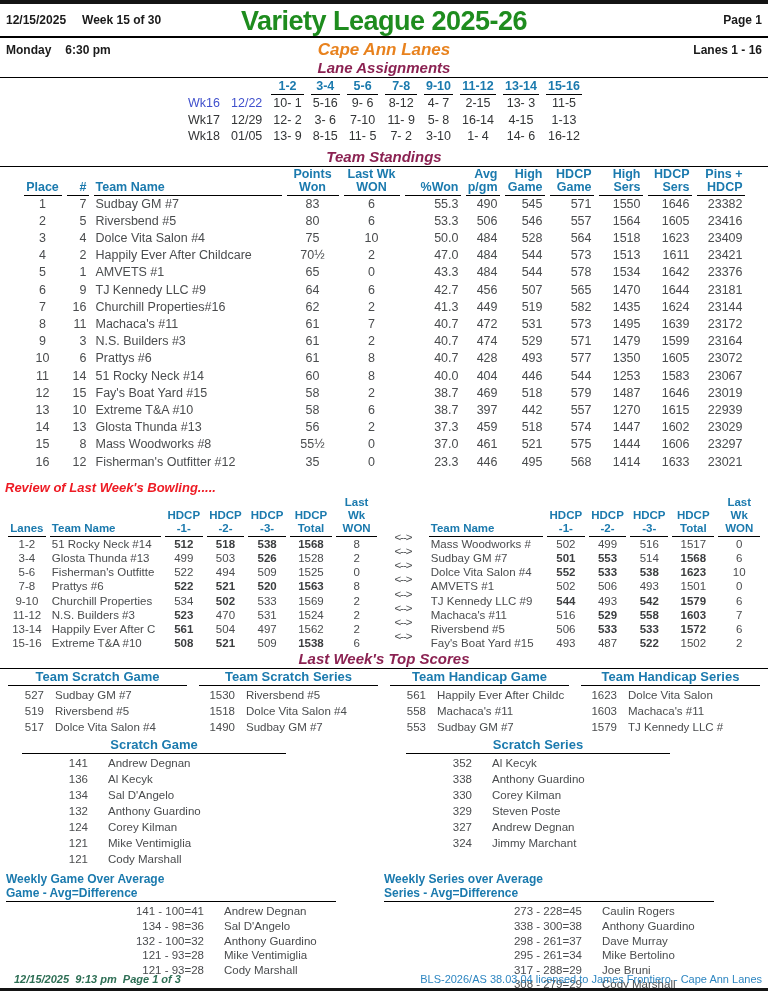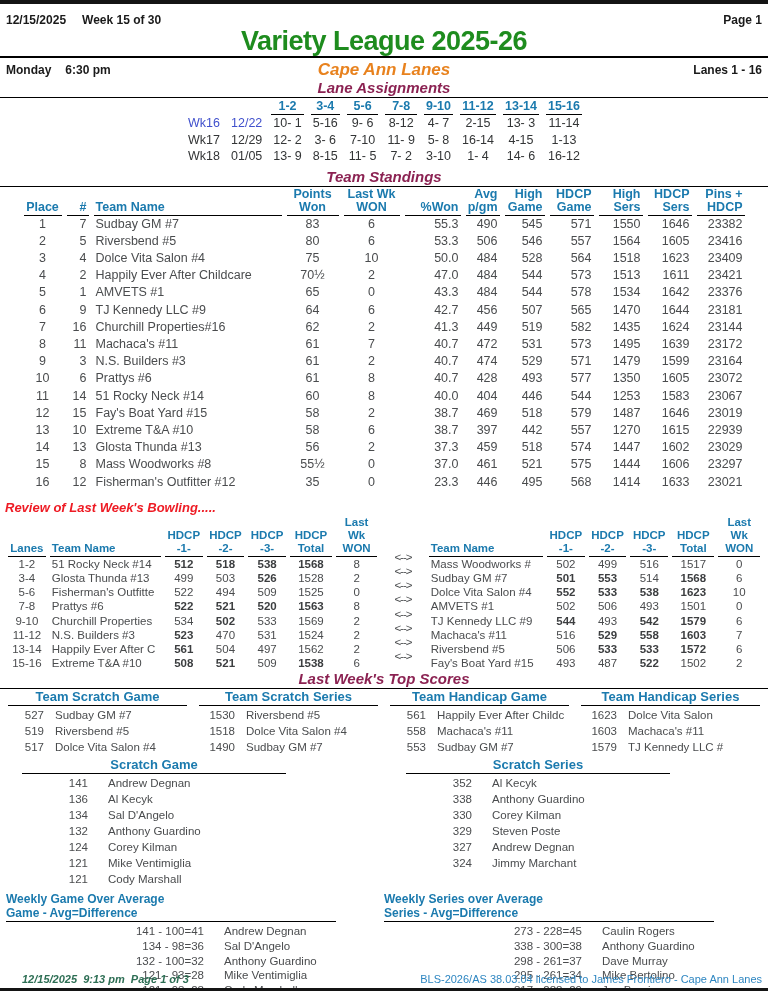--- a/index.html
+++ b/index.html
@@ -8,21 +8,21 @@
     background: #ffffff; color: #4a4c4e;
     font-family: "Liberation Sans", sans-serif; font-size: 12px;
   }
   .strip-top { height: 4px; background: #141414; }
   .strip-bottom { position: absolute; left: 0; right: 0; bottom: 0; height: 3px; background: #141414; }
 
   
   .hrow1 { display: flex; align-items: flex-start; padding: 3px 6px 0 6px; }
   .hleft { width: 212px; font-weight: bold; color: #1a1a1a; padding-top: 6px; }
   .hleft span:first-child { margin-right: 16px; }
-  .page-title { flex: 1; text-align: center; color: #1e8c1e; font-size: 27px; font-weight: bold; line-height: 29px; letter-spacing: -0.5px; margin-top: 20px; }
+  .page-title { flex: 1; text-align: center; color: #1e8c1e; font-size: 27px; font-weight: bold; line-height: 29px; letter-spacing: -0.5px; }
   .hright { width: 212px; text-align: right; font-weight: bold; color: #1a1a1a; padding-top: 6px; }
   .rule { border-top: 2px solid #000; }
   .rule.thin { border-top-width: 1.5px; }
   .hrow2 { display: flex; padding: 2px 6px 0 6px; font-weight: bold; color: #1a1a1a; }
   .hrow2 .side { width: 212px; padding-top: 3px; }
   .hrow2 .side.r { text-align: right; }
   .hrow2 .side span:first-child { margin-right: 14px; }
   .center-name { flex: 1; text-align: center; color: #e8821e; font-size: 17px; font-weight: bold; font-style: italic; line-height: 19px; }
   .section-title { text-align: center; color: #8b2252; font-size: 15px; font-weight: bold; font-style: italic; line-height: 18px; }
 
@@ -93,21 +93,21 @@
   .weekly-wrap { display: flex; padding: 5px 6px 0 6px; }
   .wk-block { width: 50%; padding-right: 48px; }
   .wk-head { color: #1b7aae; font-weight: bold; font-size: 12px; line-height: 14px; }
   .wk-sub  { color: #1b7aae; font-weight: bold; font-size: 12px; line-height: 14px;
              border-bottom: 1.5px solid #000; padding-bottom: 1px; margin-bottom: 2px; }
   .wk-block .srow { padding-left: 58px; line-height: 14.6px; }
   .wk-block .sval { width: 140px; }
   .wk-block .snm { margin-left: 20px; }
 
   
-  .footer { position: absolute; left: 16px; right: 0; bottom: 6px; display: flex;
+  .footer { position: absolute; left: 8px; right: 0; bottom: 6px; display: flex;
             justify-content: space-between; padding: 0 6px; font-size: 11px; }
   .f-left { color: #2d6e54; font-weight: bold; font-style: italic; white-space: pre; }
   .f-right { color: #2e86c1; }
 </style>
 </head>
 <body>
 
 <div class="strip-top"></div>
 
 <div class="hrow1">
@@ -148,21 +148,21 @@
       <tr>
         <td class="r hl">Wk16</td>
         <td class="r hl">12/22</td>
         <td class="c">10- 1</td>
         <td class="c">5-16</td>
         <td class="c">9- 6</td>
         <td class="c">8-12</td>
         <td class="c">4- 7</td>
         <td class="c">2-15</td>
         <td class="c">13- 3</td>
-        <td class="c">11-14</td>
+        <td class="c">11-5</td>
       </tr>
       <tr>
         <td class="r">Wk17</td>
         <td class="r">12/29</td>
         <td class="c">12- 2</td>
         <td class="c">3- 6</td>
         <td class="c">7-10</td>
         <td class="c">11- 9</td>
         <td class="c">5- 8</td>
         <td class="c">16-14</td>

